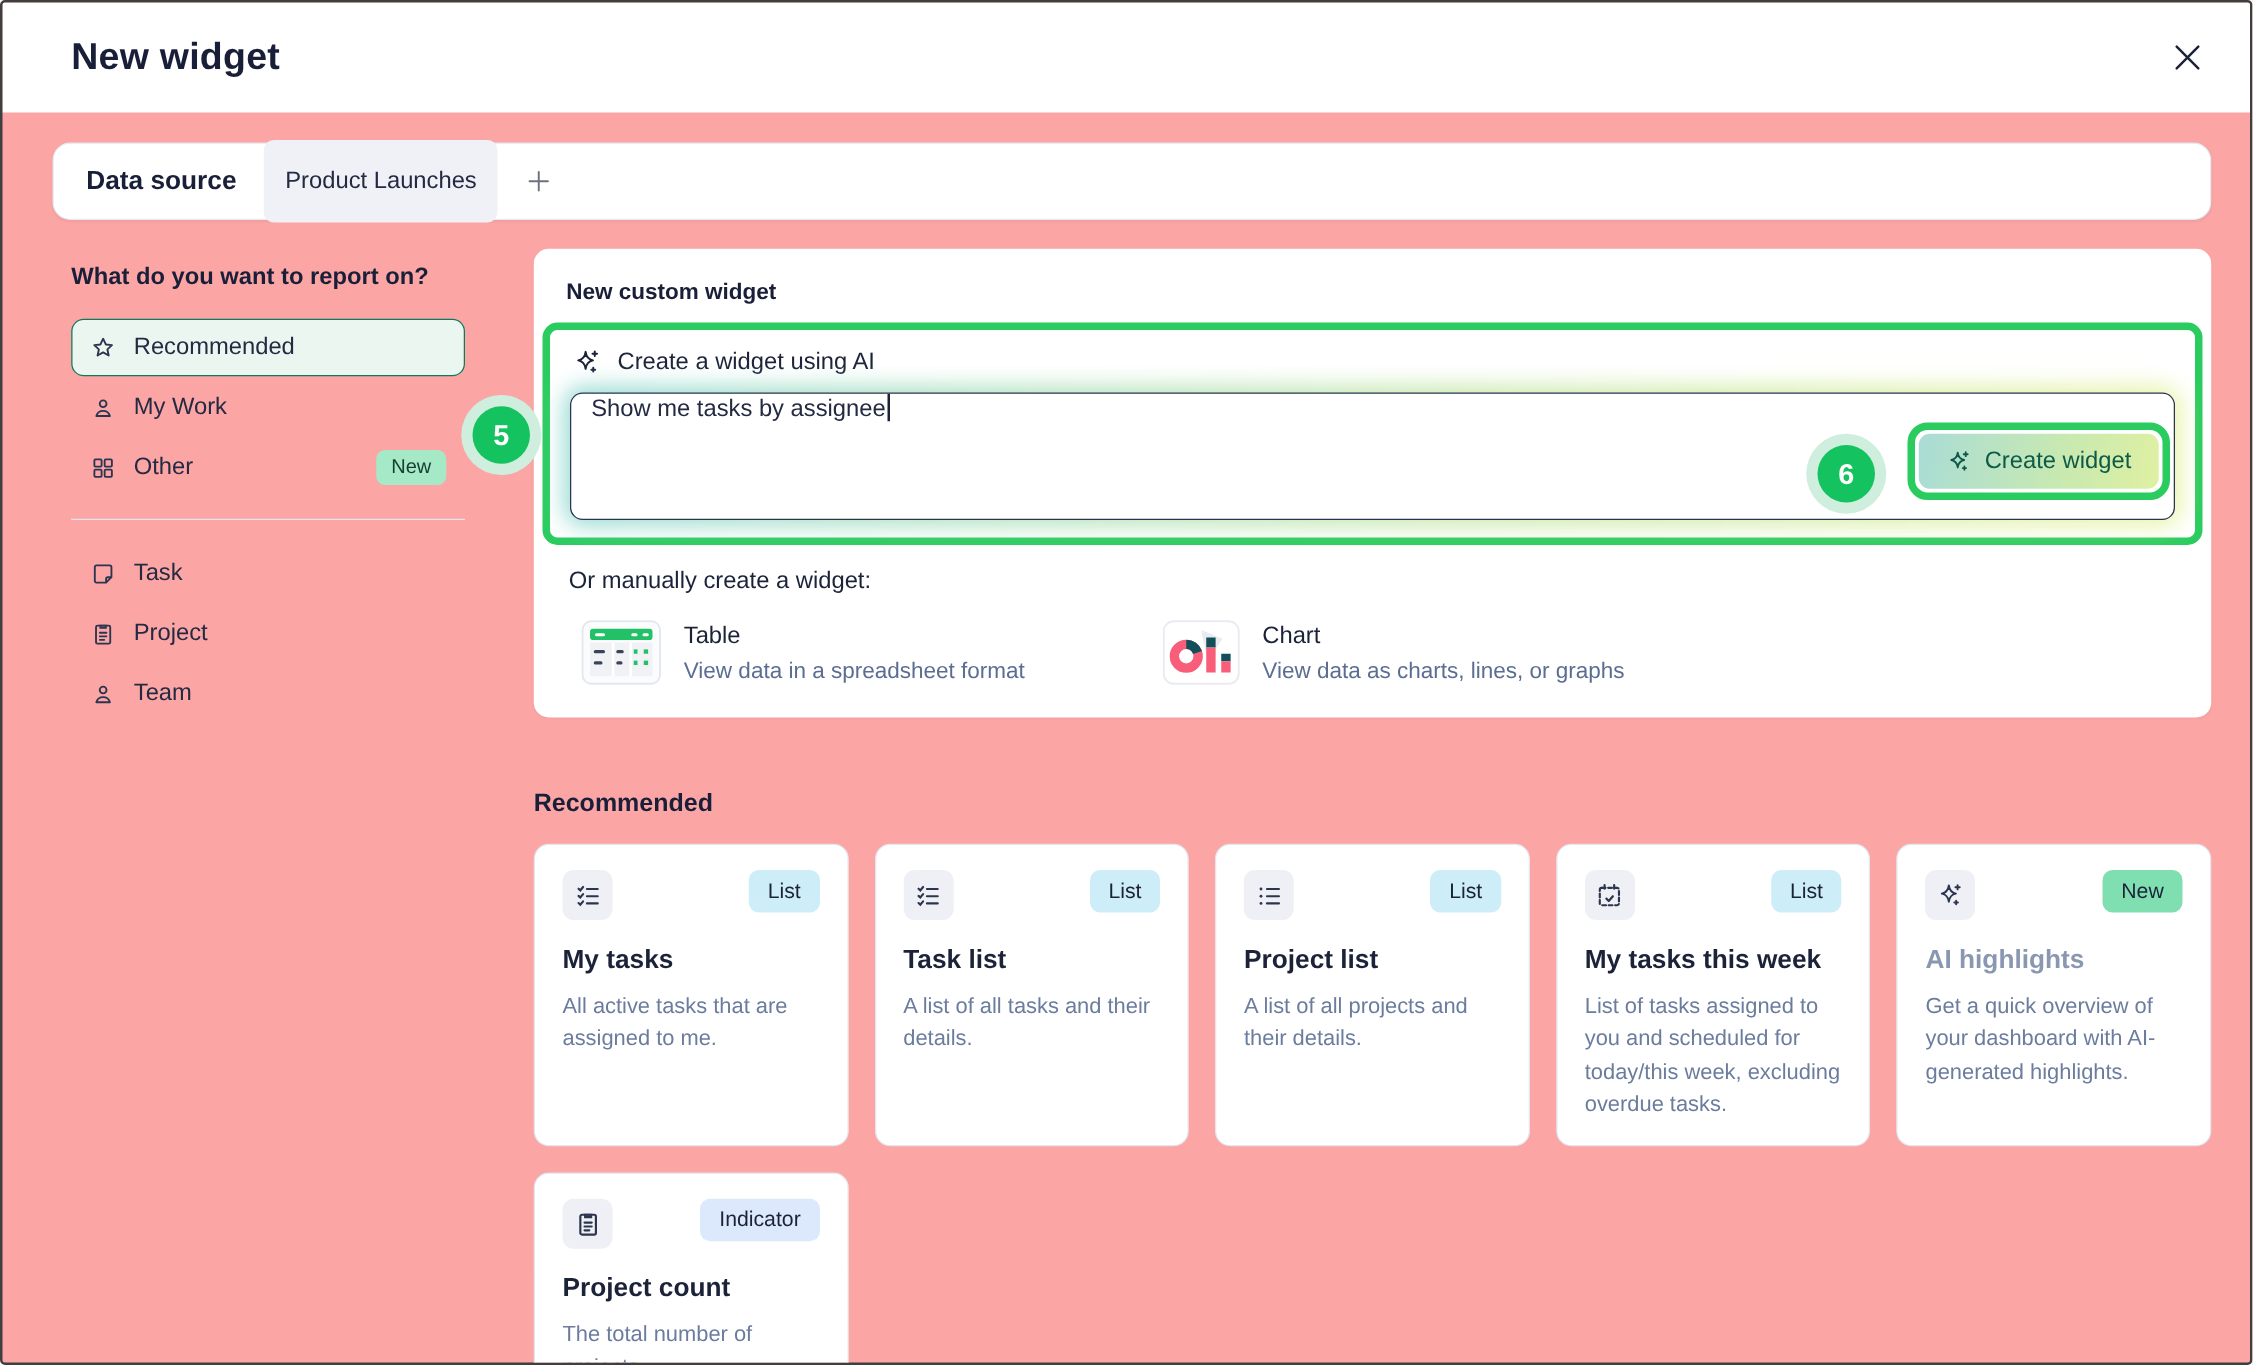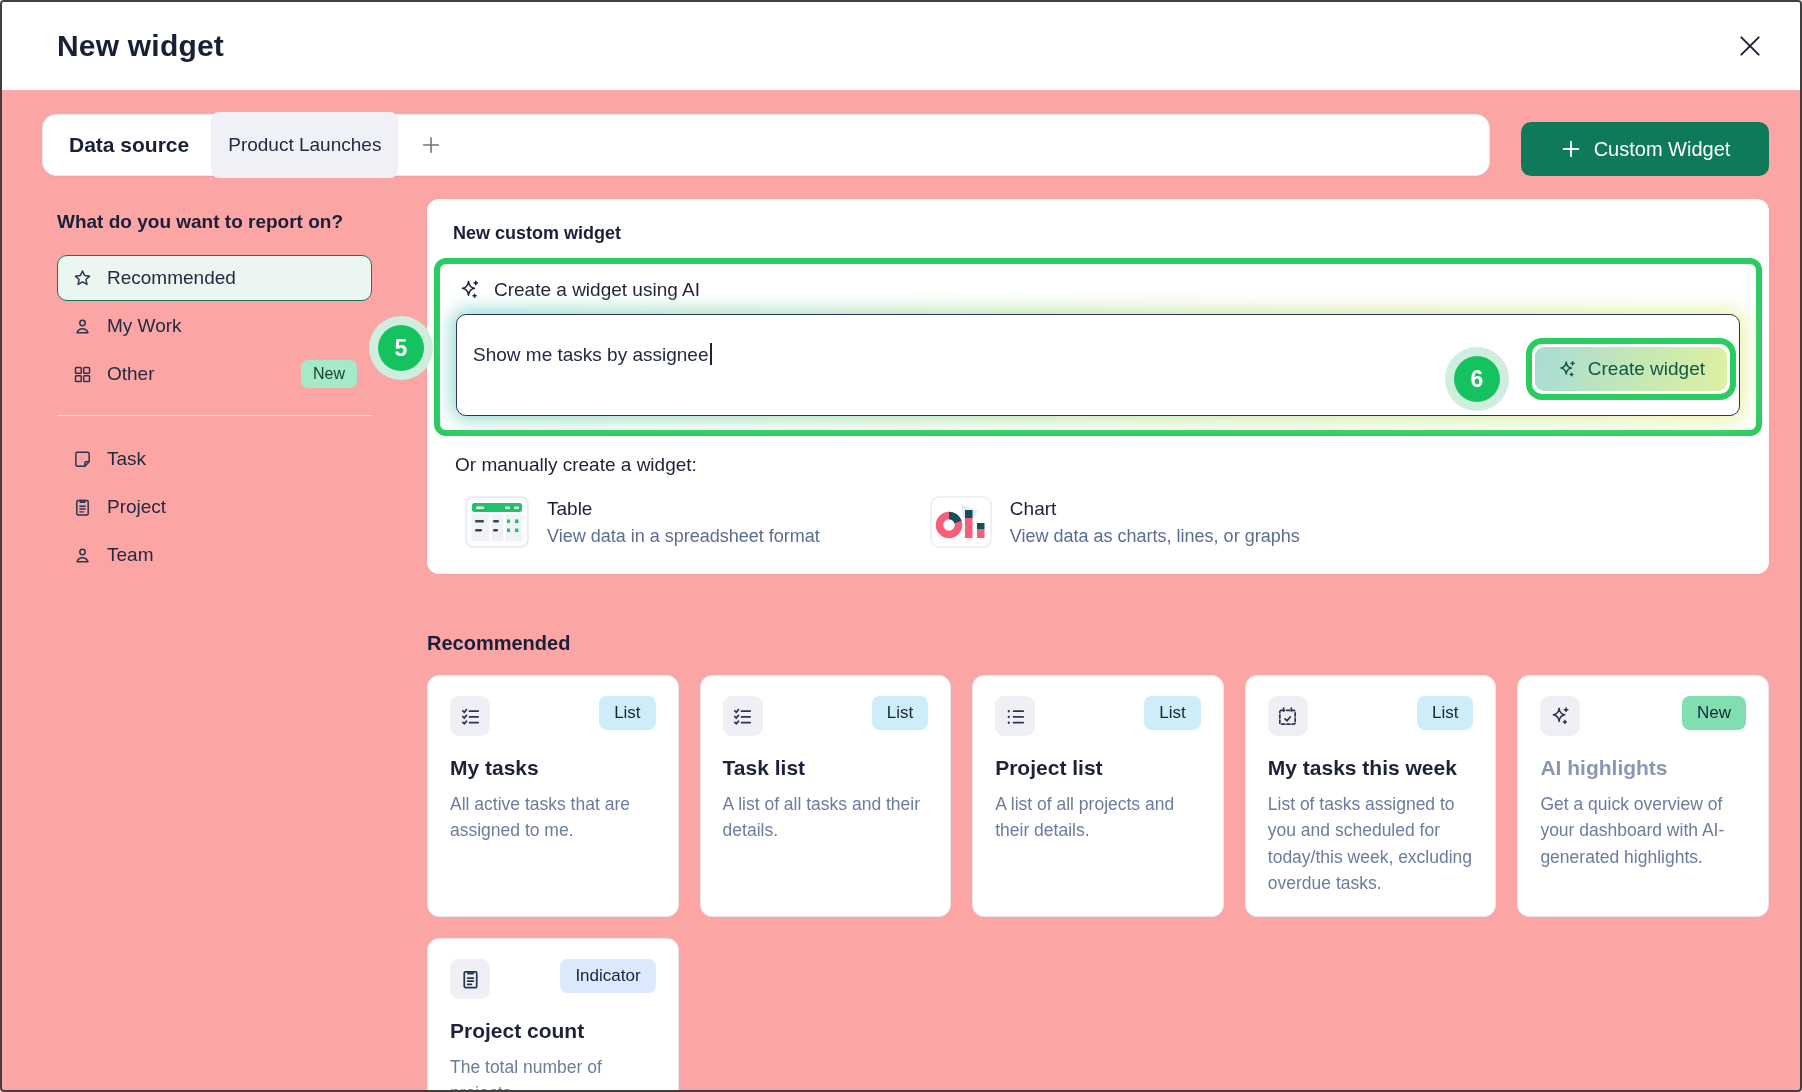--- a/index.html
+++ b/index.html
@@ -33,21 +33,21 @@
   .main-col{flex:1;min-width:0;}
   .panel{background:#ffffff;border-radius:12px;padding:24px 26px 26px 26px;box-shadow:0 1px 2px rgba(20,30,60,.04);}
   .panel-heading{font-size:18px;font-weight:bold;color:#191f38;margin:0 0 14px 0;}
 
   .ai-annotation{border:6px solid #2bcc5f;border-radius:12px;margin:0 -19px 18px -19px;padding:10px 16px 14px 16px;position:relative;}
   .ai-label-row{display:flex;align-items:center;gap:12px;padding:4px 2px 12px 2px;font-size:19px;color:#1c2339;}
   .ai-label-row .spark{color:#1c2339;display:flex;}
 
   .ai-input-wrap{position:relative;border-radius:14px;}
   .ai-input-wrap::before{content:"";position:absolute;inset:-5px;border-radius:16px;background:linear-gradient(95deg,#8fd8d0 0%,#c3e7a5 55%,#e7f3a3 100%);filter:blur(9px);opacity:.9;}
-  .ai-textbox{position:relative;background:#ffffff;border:1.5px solid #2b3550;border-radius:10px;height:102px;padding:28px 16px;font-size:19px;color:#232a42;cursor:text;}
+  .ai-textbox{position:relative;background:#ffffff;border:1.5px solid #2b3550;border-radius:10px;height:102px;padding:0 16px;font-size:19px;color:#232a42;cursor:text;}
   .caret{display:inline-block;width:2px;height:22px;background:#1c2339;vertical-align:-4px;margin-left:1px;}
 
   .btn-ring{position:absolute;right:4px;bottom:16px;background:#ffffff;border:6px solid #2bcc5f;border-radius:16px;padding:3px;z-index:3;}
   .create-widget-btn{display:flex;align-items:center;gap:10px;background:linear-gradient(100deg,#a9dcd6 0%,#c8e9b0 60%,#dff0a2 100%);border:none;border-radius:9px;padding:11px 22px;font-size:19px;color:#0d5a49;font-family:"Liberation Sans",sans-serif;cursor:pointer;}
   .create-widget-btn .spark{display:flex;color:#0d5a49;}
 
   .manual-heading{font-size:19px;color:#1c2339;margin:0 0 20px 2px;}
   .manual-row{display:flex;gap:110px;padding-left:12px;}
   .manual-option{display:flex;align-items:center;gap:18px;cursor:pointer;}
   .mo-title{font-size:19px;font-weight:500;color:#1c2339;margin-bottom:6px;}
@@ -91,28 +91,20 @@
   <div class="toolbar">
     <div class="datasource-bar">
       <span class="ds-label">Data source</span>
       <span class="ds-chip">Product Launches</span>
       <span class="ds-add">
         <svg width="22" height="22" viewBox="0 0 24 24" fill="none" stroke="currentColor" stroke-width="1.7" stroke-linecap="round">
             <path d="M12 4v16M4 12h16"></path>
           </svg>
       </span>
     </div>
-    <button class="custom-widget-btn">
-      <span>
-          <svg width="22" height="22" viewBox="0 0 24 24" fill="none" stroke="currentColor" stroke-width="2" stroke-linecap="round">
-            <path d="M12 4v16M4 12h16"></path>
-          </svg>
-        </span>
-      <span>Custom Widget</span>
-    </button>
   </div>
 
   <div class="content">
 
     <div class="sidebar">
       <div class="sb-heading">What do you want to report on?</div>
 
       <div class="side-item selected">
         <span class="sb-icon">
           <svg width="21" height="21" viewBox="0 0 24 24" fill="none" stroke="currentColor" stroke-width="1.7" stroke-linejoin="round">

